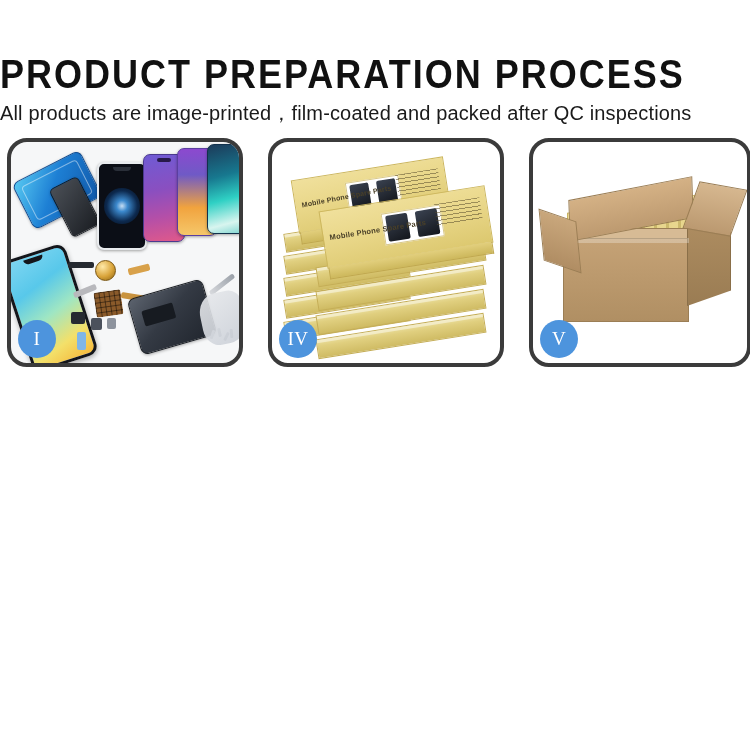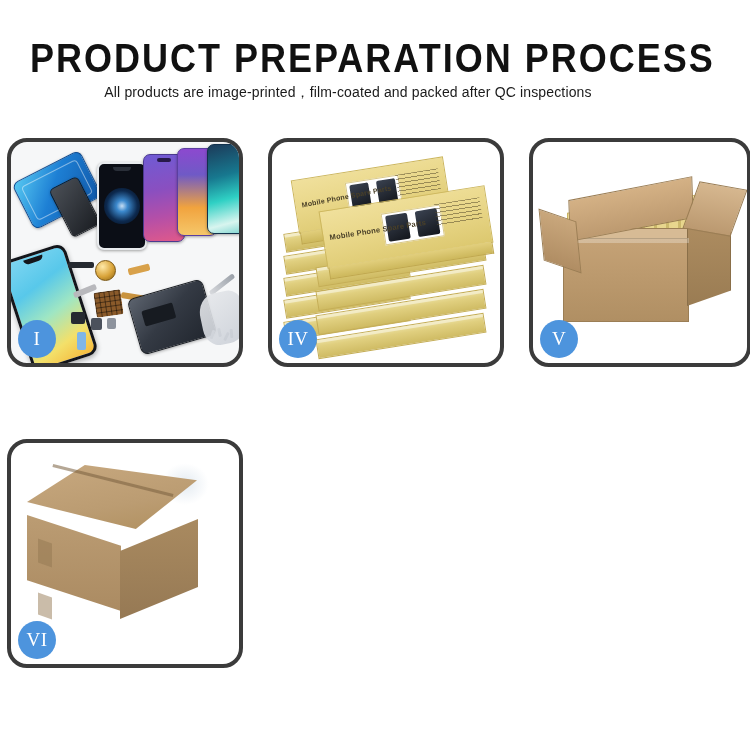--- a/index.html
+++ b/index.html
@@ -11,42 +11,41 @@
     width: 750px;
     height: 750px;
     font-family: "Liberation Sans", sans-serif;
     overflow: hidden;
     position: relative;
   }
 
   
   .header {
     position: absolute;
-    left: 0; top: 0;
+    left: 0; top: 16px;
     width: 636px;
     text-align: center;
-    padding-left: 30px;
   }
   .title {
     margin: 0;
     padding-top: 33px;
     font-family: "Liberation Sans", sans-serif;
     font-size: 36px;
     font-weight: 700;
     letter-spacing: 2.0px;
     color: #111111;
     transform: scaleY(1.12);
     transform-origin: center top;
     white-space: nowrap;
     line-height: 1.05;
   }
   .subtitle {
     margin: 0;
     padding-top: 13px;
-    font-size: 14px;
+    font-size: 20px;
     font-weight: 400;
     color: #1a1a1a;
     letter-spacing: 0.15px;
     white-space: nowrap;
   }
 
   
   .grid {
     position: absolute;
     left: 7px;
@@ -551,26 +550,14 @@
       <div class="flap flapLeft"></div>
       <div class="flap flapRight"></div>
       <div class="bodyTopRim"></div>
       <div class="body"></div>
       <div class="bodyR"></div>
       <div class="frontFold"></div>
     </div>
     <div class="badge">V</div>
   </div>
 
-  <div class="panel p6">
-    <div class="panel-photo">
-      <div class="shadow"></div>
-      <div class="top"></div>
-      <div class="topSeam"></div>
-      <div class="left"></div>
-      <div class="right"></div>
-      <div class="tape1"></div>
-      <div class="tape2"></div>
-    </div>
-    <div class="badge">VI</div>
-  </div>
 
 </div>
 
 </body></html>

